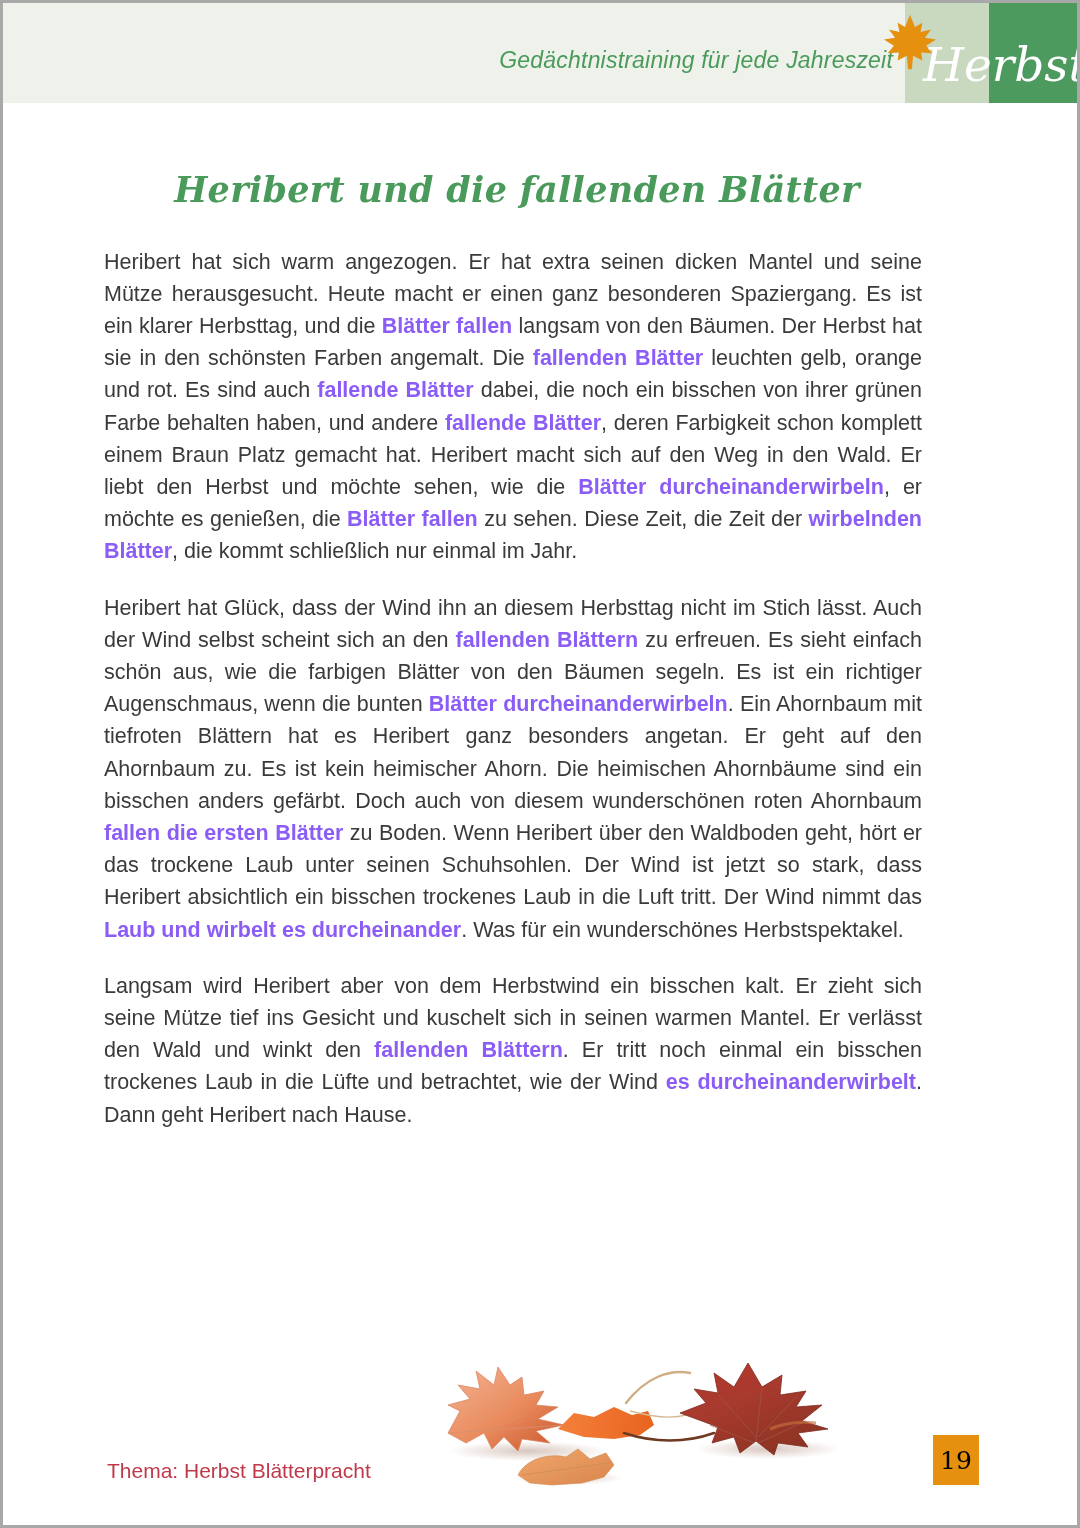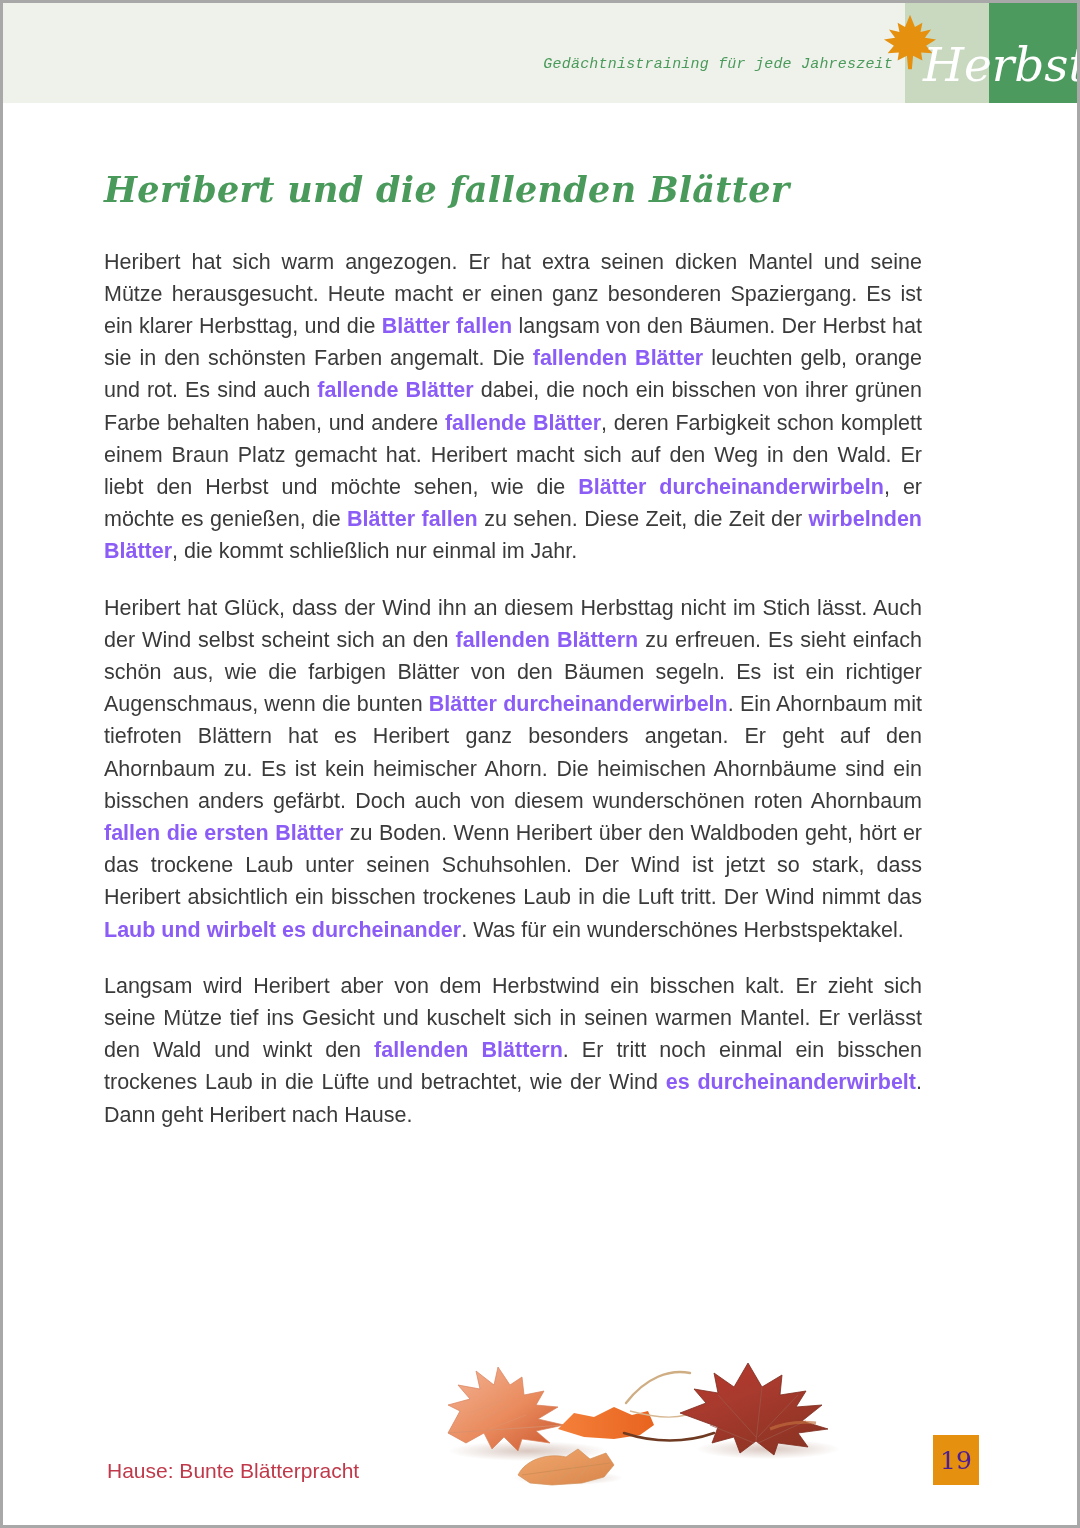--- a/index.html
+++ b/index.html
@@ -39,26 +39,26 @@
     position: absolute;
     top: 0;
     left: 986px;
     width: 88px;
     height: 100px;
     background: #4d9a5f;
   }
   .header-tagline {
     position: absolute;
     left: 0;
-    top: 53px;
+    top: 44px;
     width: 890px;
     text-align: right;
-    font-family: Liberation Mono, monospace;
+    font-family: Liberation Sans, sans-serif;
     font-style: italic;
-    font-size: 15px;
+    font-size: 23px;
     letter-spacing: 0.2px;
     color: #4a9a5b;
     white-space: nowrap;
   }
   .header-leaf {
     position: absolute;
     left: 876px;
     top: 8px;
     width: 62px;
     height: 62px;
@@ -81,22 +81,23 @@
     left: 101px;
     top: 168px;
     width: 818px;
   }
   .story-title {
     font-family: "DejaVu Serif", serif;
     font-style: italic;
     font-size: 35px;
     line-height: 1.1;
     color: #4a9a5b;
-    margin: 0 0 36px 0;
+    margin: 0 0 36px 8px;
     letter-spacing: 0.3px;
+    text-align: center;
   }
   .story-para {
     margin: 0 0 24px 0;
     font-family: "Liberation Sans", sans-serif;
     font-size: 21.5px;
     line-height: 32.2px;
     color: #3a3a3a;
     text-align: justify;
     text-justify: inter-word;
     hyphens: manual;
@@ -135,21 +136,21 @@
     width: 46px;
     height: 50px;
     background: #e5900f;
     display: flex;
     align-items: center;
     justify-content: center;
   }
   .page-badge span {
     font-family: "DejaVu Serif", serif;
     font-size: 25px;
-    color: #4c1d95;
+    color: #000000;
     line-height: 1;
   }
 </style>
 </head>
 <body>
 
 <div class="page">
 
   <div class="header">
     <div class="header-band-mid"></div>
@@ -225,19 +226,19 @@
       <path d="M120 148 L142 132 M138 150 L158 132 M156 148 L174 130" stroke="#caa06f" stroke-width="0.7" fill="none" opacity="0.7"></path>
 
       <path d="M262 80 L288 70 L276 56 L300 60 L296 40 L316 54 L330 30 L344 54 L364 42 L362 62
                L388 58 L378 74 L404 72 L384 88 L410 96 L380 100 L390 114 L360 110 L356 122 L338 108
                L322 120 L316 104 L294 110 L300 94 Z" fill="url(#lgB)" stroke="#7e2c1e" stroke-width="0.8"></path>
       <path d="M338 108 L344 54 M338 104 L300 62 M340 104 L380 62 M336 110 L292 92 M340 110 L388 88" stroke="#9d5548" stroke-width="1" fill="none" opacity="0.75"></path>
       <path d="M352 96 C 366 90, 382 88, 398 90" stroke="#c2703e" stroke-width="3" fill="none" opacity="0.65"></path>
     </svg>
   </div>
 
-  <div class="footer-theme">Hause: Bunte Blätterpracht</div>
+  <div class="footer-theme">Thema: Herbst Blätterpracht</div>
 
   <div class="page-badge">
     <span>19</span>
   </div>
 
 </div>
 
 </body></html>

